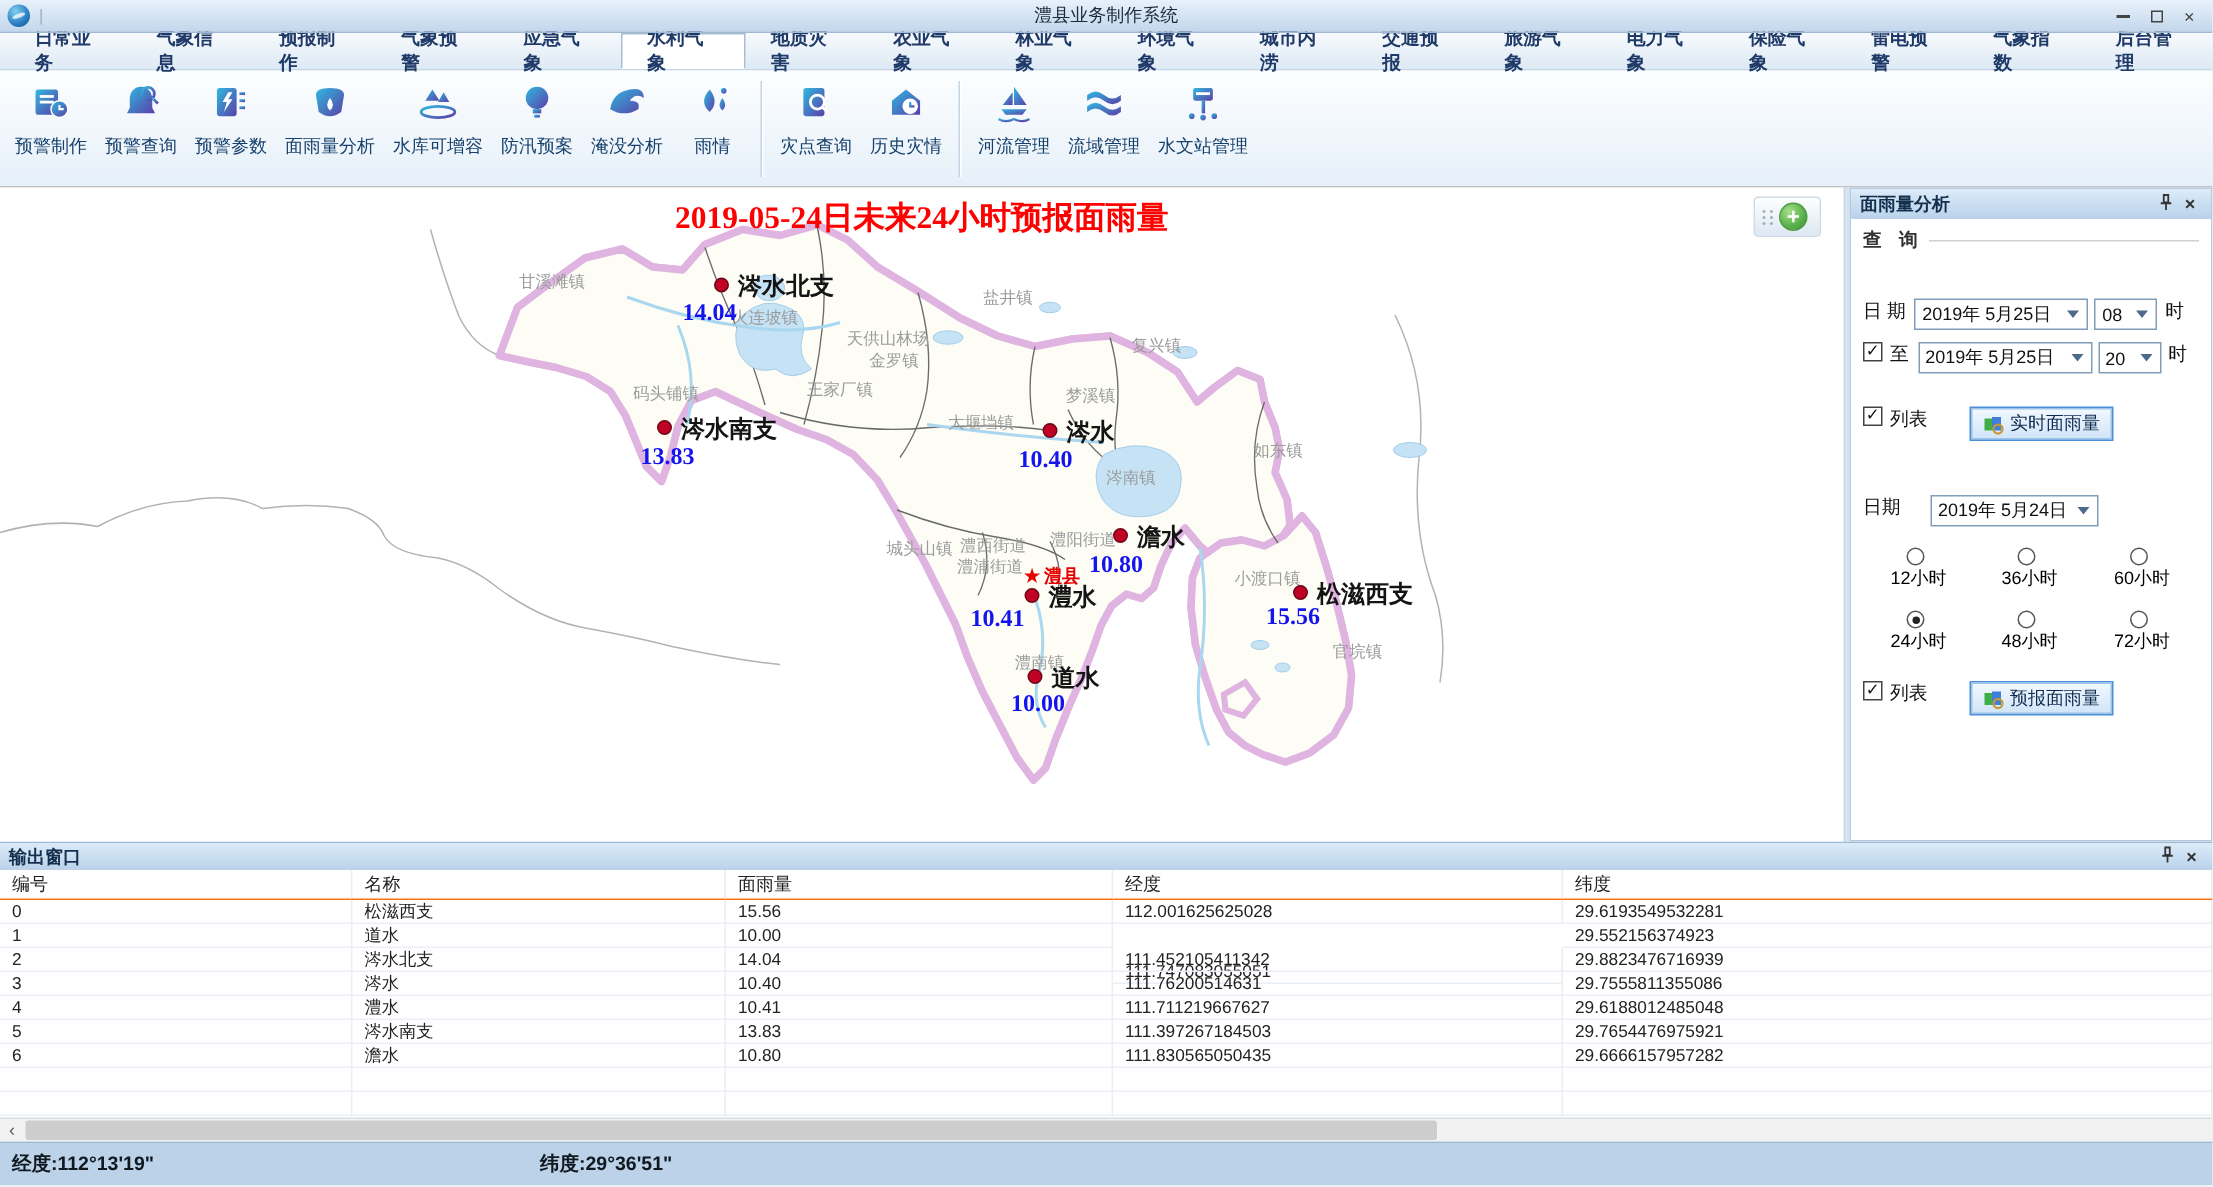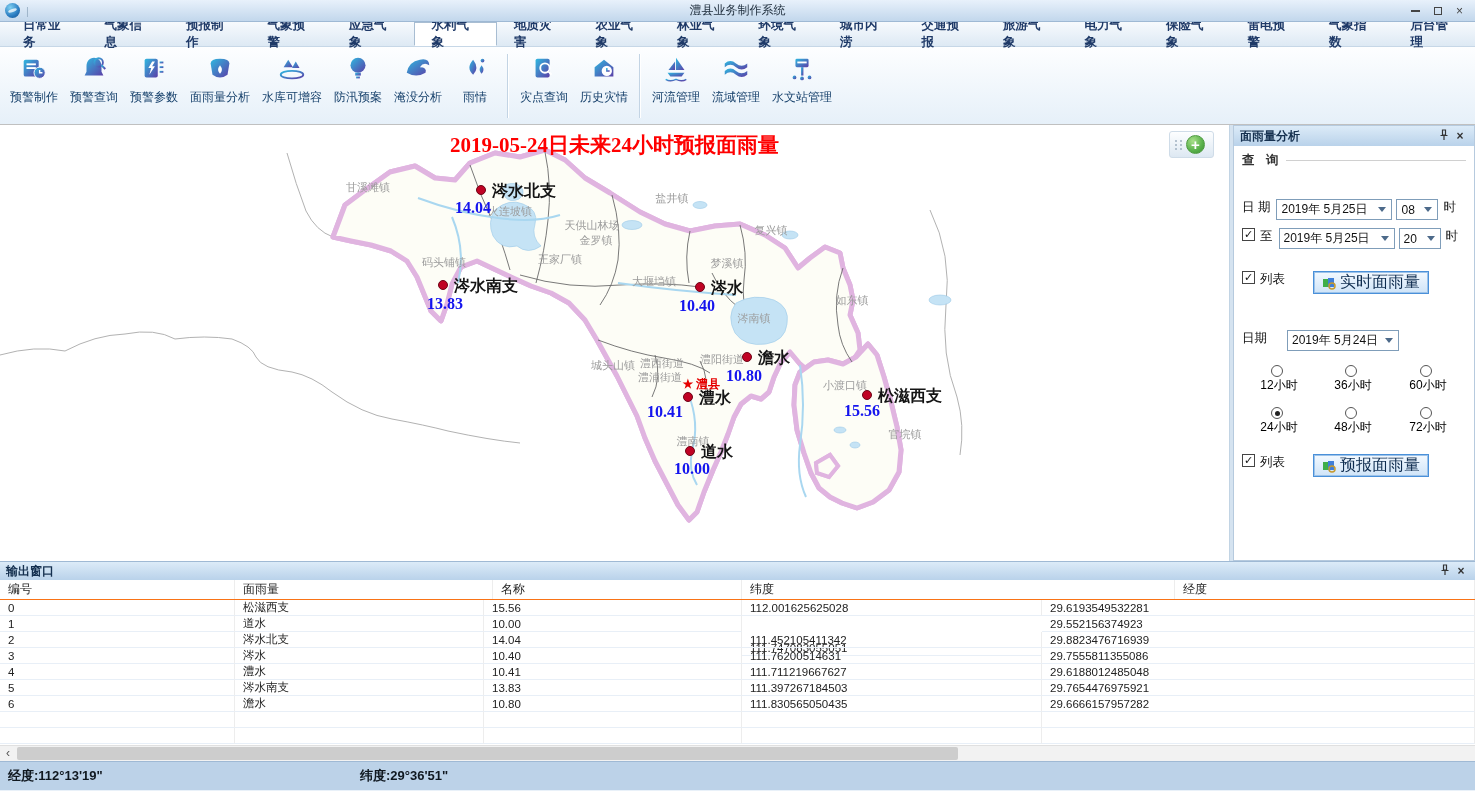--- a/index.html
+++ b/index.html
@@ -70,21 +70,21 @@
   .combo .caret { width:0; height:0; border-left:4px solid transparent; border-right:4px solid transparent;
     border-top:5px solid #4d6a8a; margin:0 3px; }
   .cb { width:13px; height:13px; border:1px solid #444; background:#fff; display:inline-flex;
     align-items:center; justify-content:center; font-size:11px; line-height:11px; color:#111;
     margin-right:5px; cursor:default; flex:none;}
   .radio { width:12px; height:12px; border:1px solid #555; border-radius:50%; background:#fff;
     display:inline-block; margin-right:4px; position:relative; flex:none; cursor:default;}
   .radio.on::after { content:''; position:absolute; left:2.5px; top:2.5px; width:5px; height:5px;
     border-radius:50%; background:#222; }
   .qbtn { display:inline-flex; align-items:center; gap:4px; height:23px; padding:0 8px;
-    border:1px solid #4a90d9; background:linear-gradient(#f3f9ff,#cfe4f8); font-size:16px;
+    border:1px solid #4a90d9; background:linear-gradient(#f3f9ff,#cfe4f8); font-size:12px;
     color:#0d2b4e; cursor:default; box-shadow:0 0 0 1px #9cc3ea inset; }
   .radgrid { display:grid; grid-template-columns:74px 74px auto; row-gap:13px; margin-top:14px; font-size:12px; }
   .radgrid .ropt { display:flex; align-items:center;flex-direction:column; }
 
   
   .output { height:184px; background:#fff; border-top:1px solid #9fb9d4; }
   .ohead { height:18px; background:linear-gradient(#dcebf8,#b9d2ea); display:flex; align-items:center;
     padding:0 6px; font-size:12px; font-weight:600; color:#15304f; }
   .ohead .sp { flex:1; }
   .trow { display:flex; height:16px; align-items:center; }
@@ -490,24 +490,24 @@
     <span class="pin-ic">
       <svg width="10" height="12" viewBox="0 0 10 12">
           <path d="M3.5 1h3v5h-3z M1.5 6.5h7 M5 6.5v4.5" fill="none" stroke="#333" stroke-width="1.2"></path>
         </svg>
     </span>
     <span class="x-ic">×</span>
   </div>
   <div id="ogrid">
       <div class="trow head">
         <div class="tcell" style="width: 235px;">编号</div>
+        <div class="tcell" style="width: 249px;">名称</div>
         <div class="tcell" style="width: 258px;">面雨量</div>
-        <div class="tcell" style="width: 249px;">名称</div>
+        <div class="tcell" style="width: 300px;">经度</div>
         <div class="tcell" style="width: 433px;">纬度</div>
-        <div class="tcell" style="width: 300px;">经度</div>
       </div>
       <div class="trow">
         <div class="tcell" style="width: 235px;">0</div>
         <div class="tcell" style="width: 249px;">松滋西支</div>
         <div class="tcell" style="width: 258px;">15.56</div>
         <div class="tcell" style="width: 300px;">112.001625625028</div>
         <div class="tcell" style="width: 433px;">29.6193549532281</div>
       </div>
       <div class="trow">
         <div class="tcell" style="width: 235px;">1</div>

